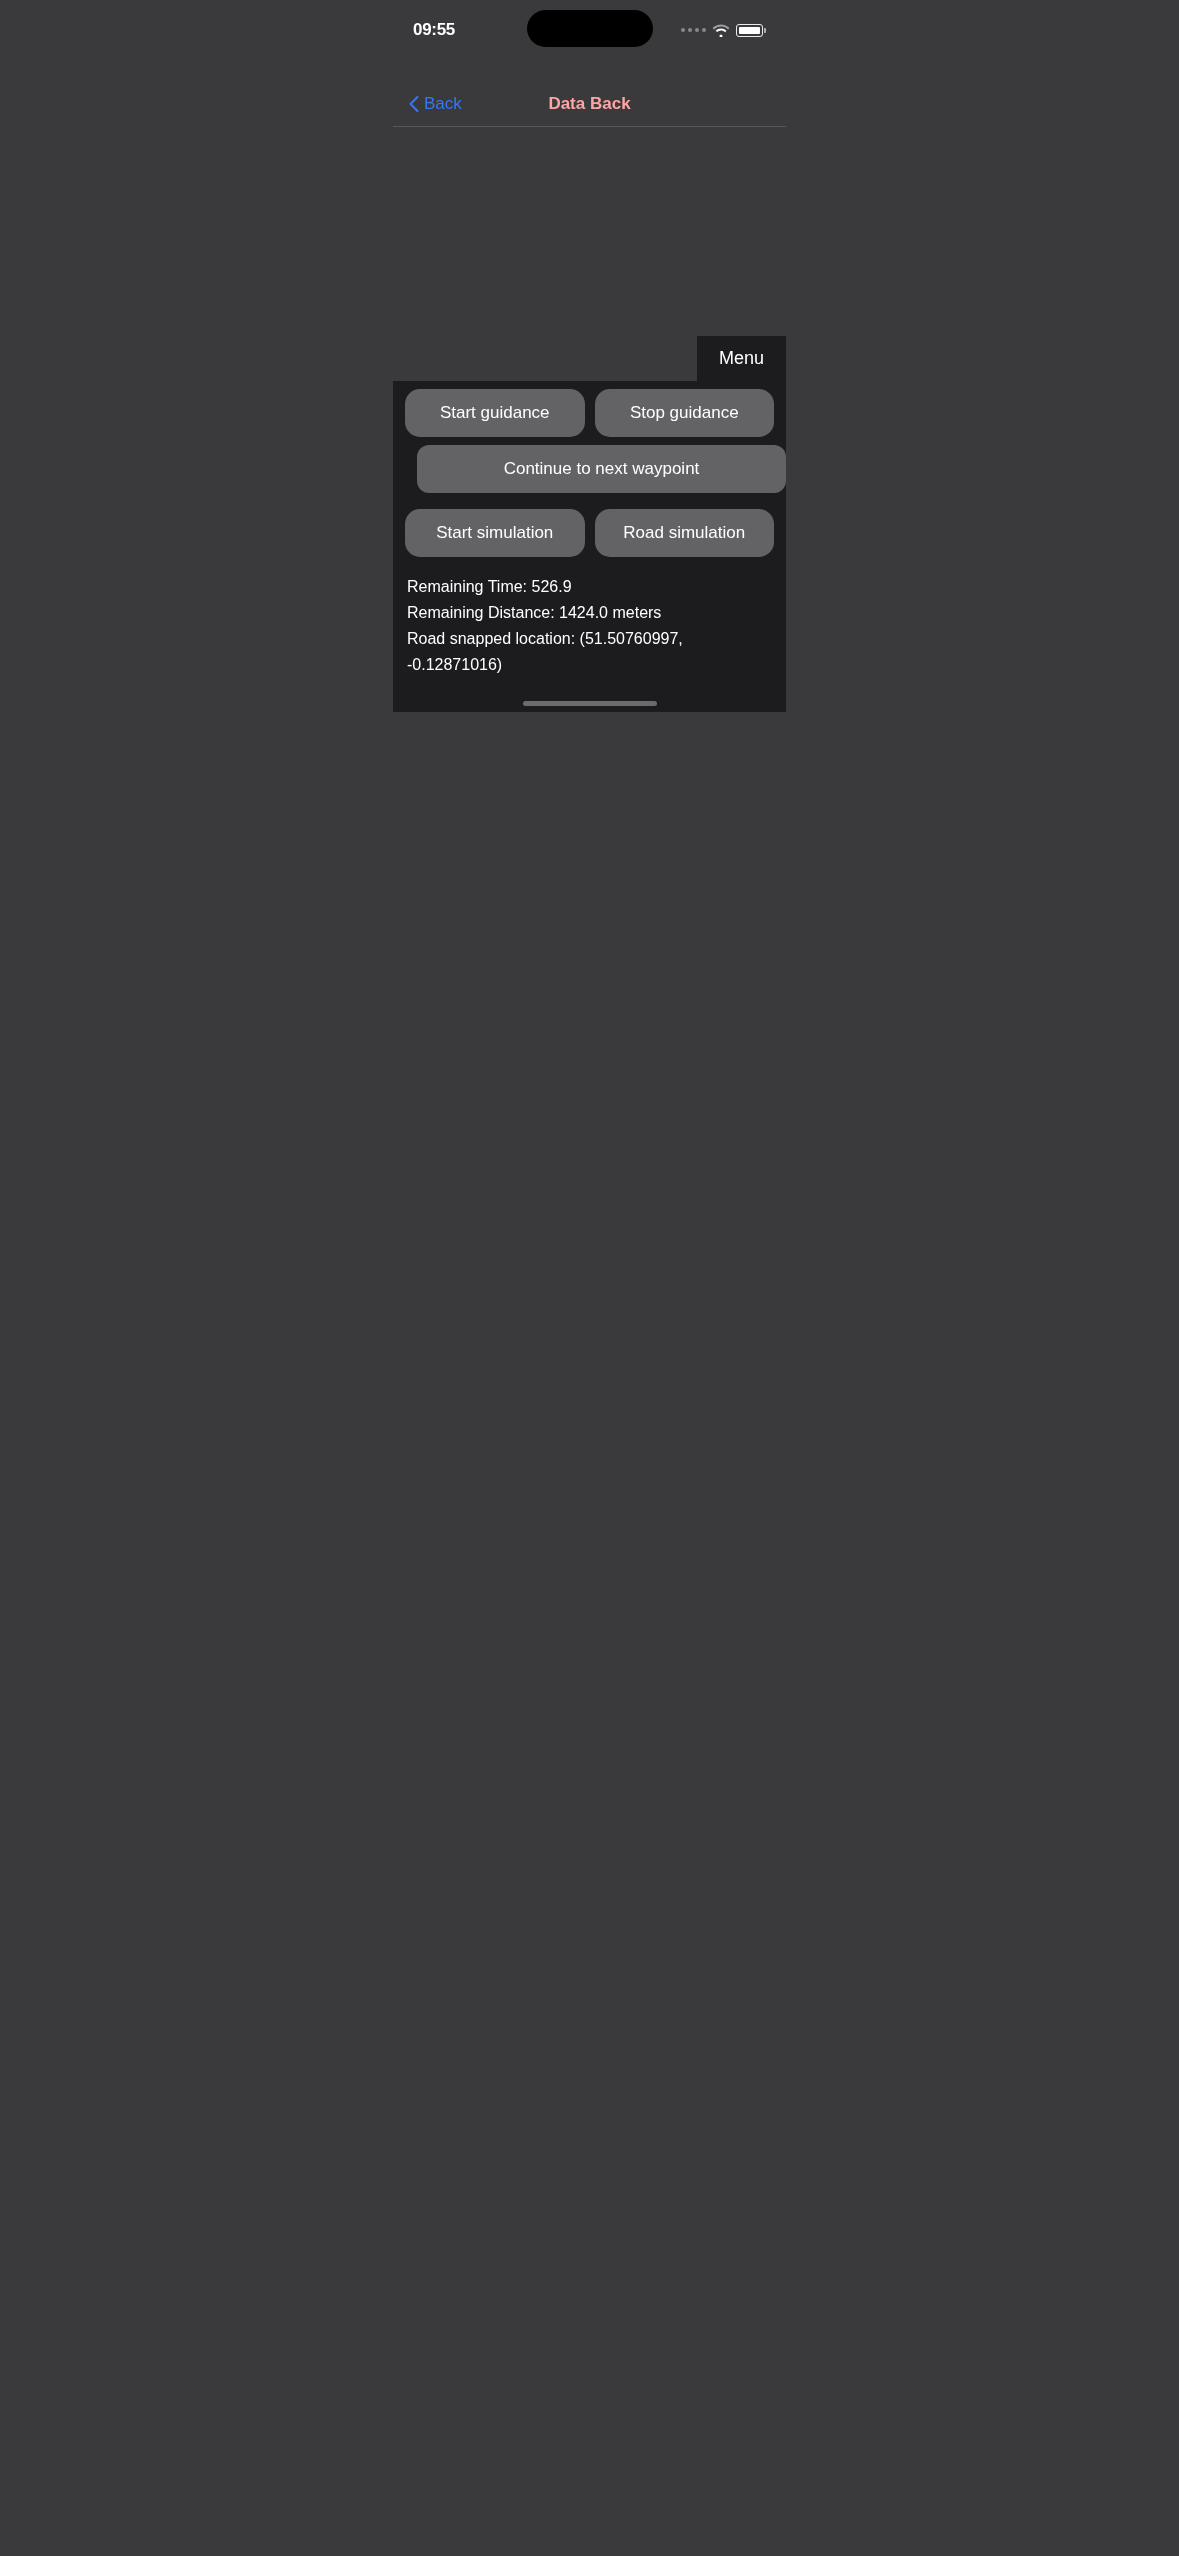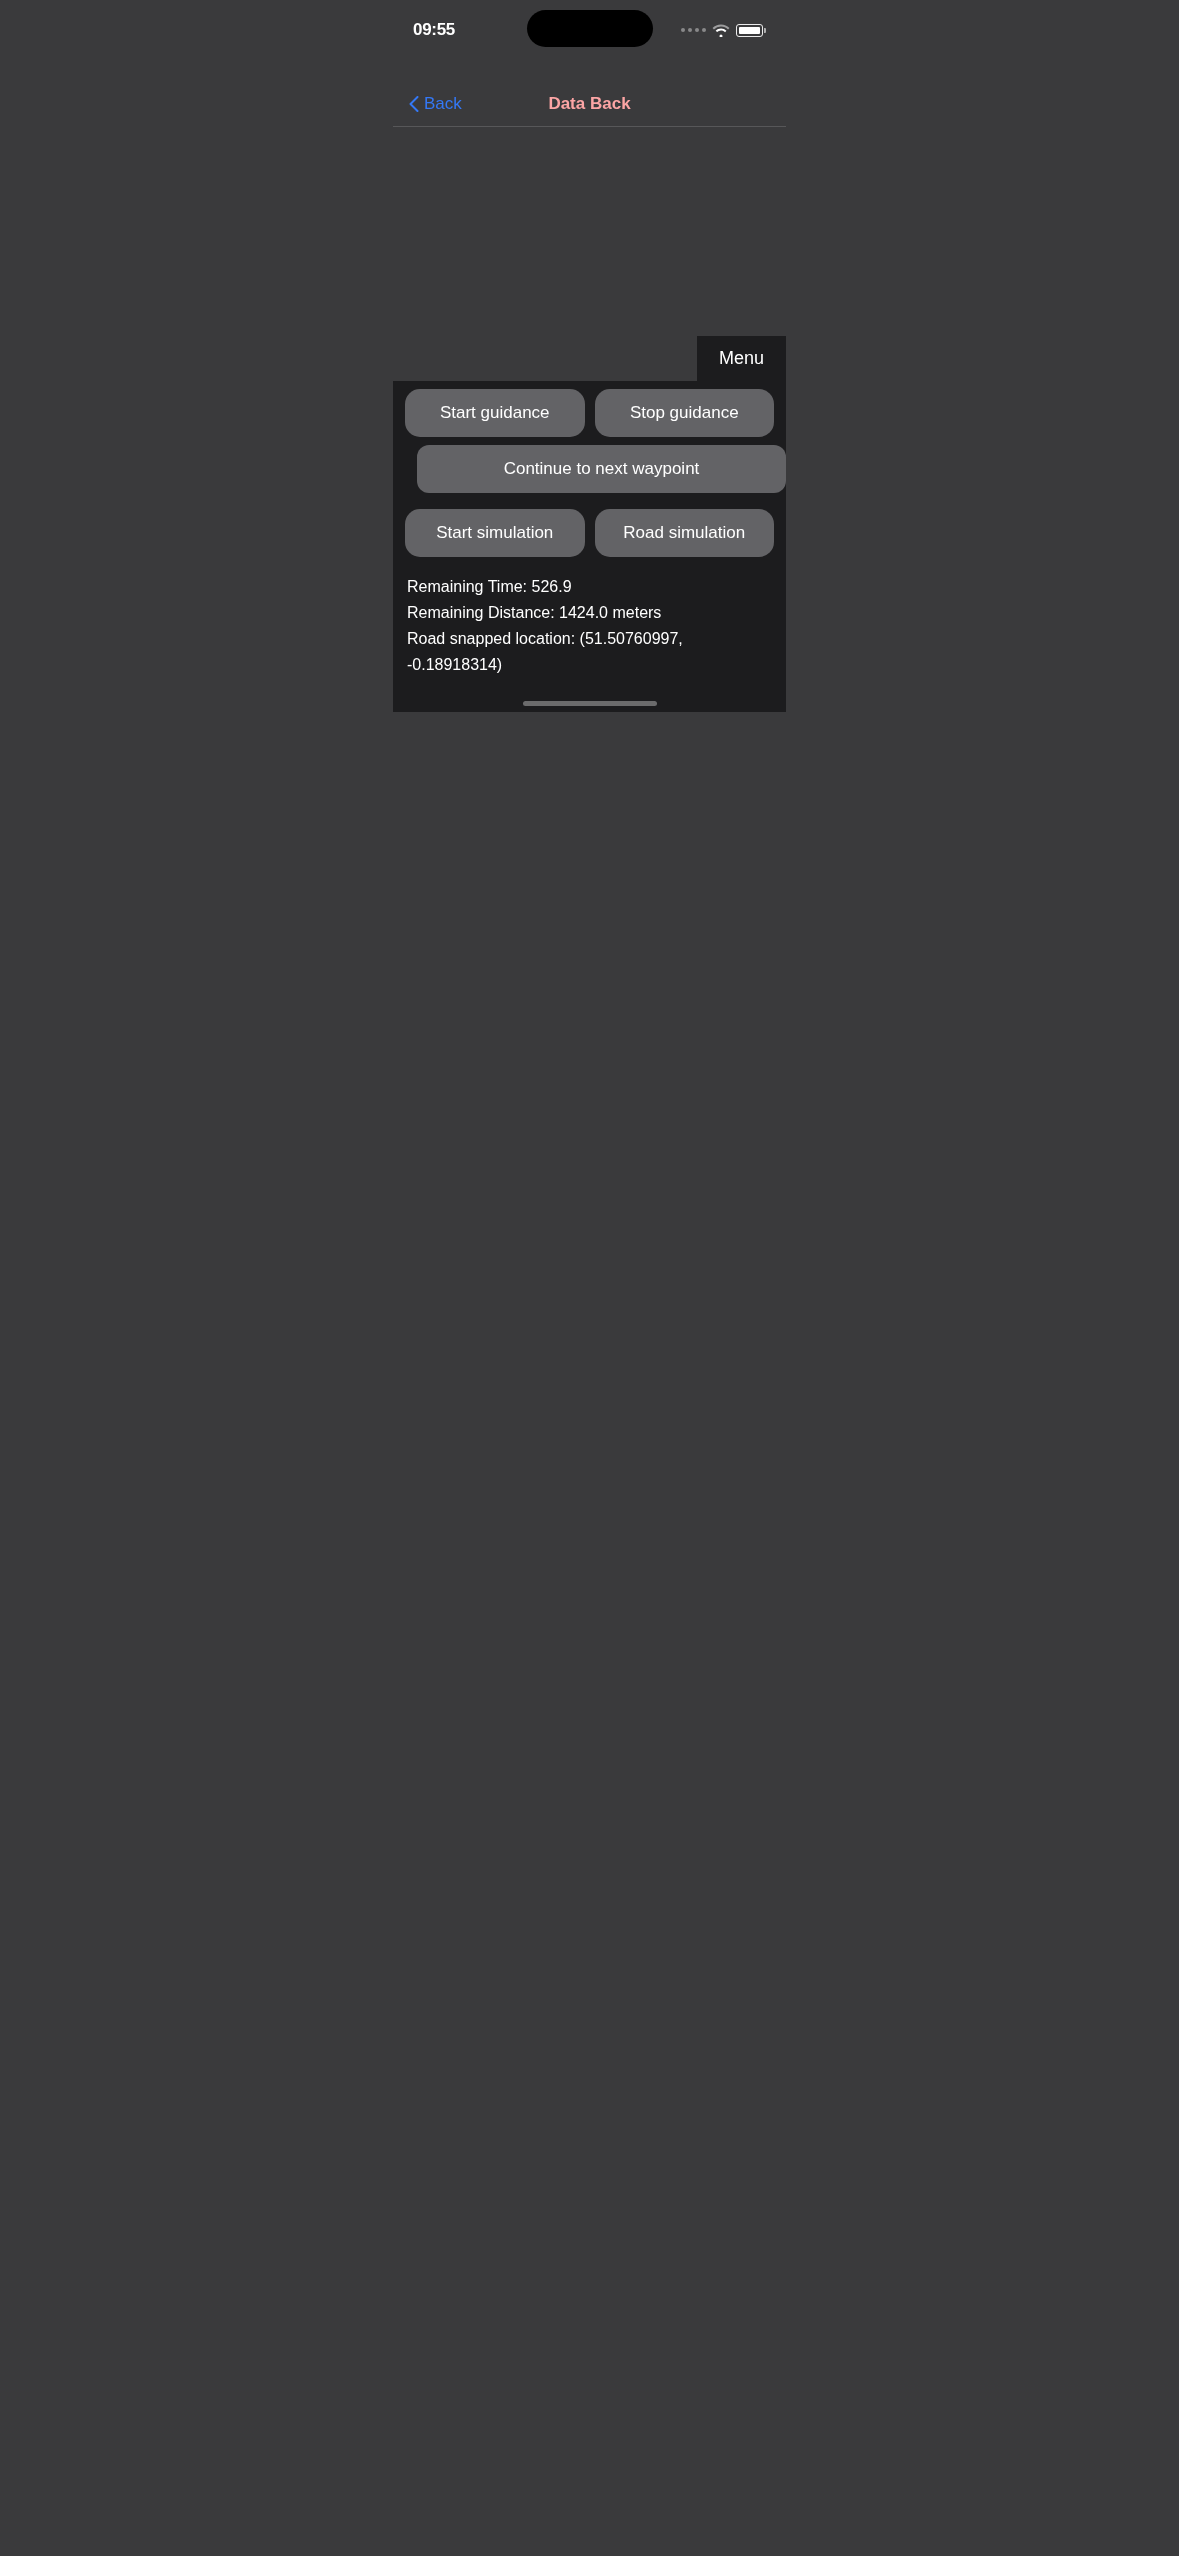--- a/index.html
+++ b/index.html
@@ -290,20 +290,20 @@
 
     <div class="button-row">
       <button class="btn">Start simulation</button>
       <button class="btn">Road simulation</button>
     </div>
 
     <div class="info-section">
       <p>Remaining Time: 526.9</p>
       <p class="info-gap">Remaining Distance: 1424.0 meters</p>
       <p>Road snapped location: (51.50760997,</p>
-      <p>-0.18918314)</p>
+      <p>-0.12871016)</p>
     </div>
 
     <div class="home-indicator">
       <div class="home-bar"></div>
     </div>
   </div>
 </div>
 
 </body></html>

